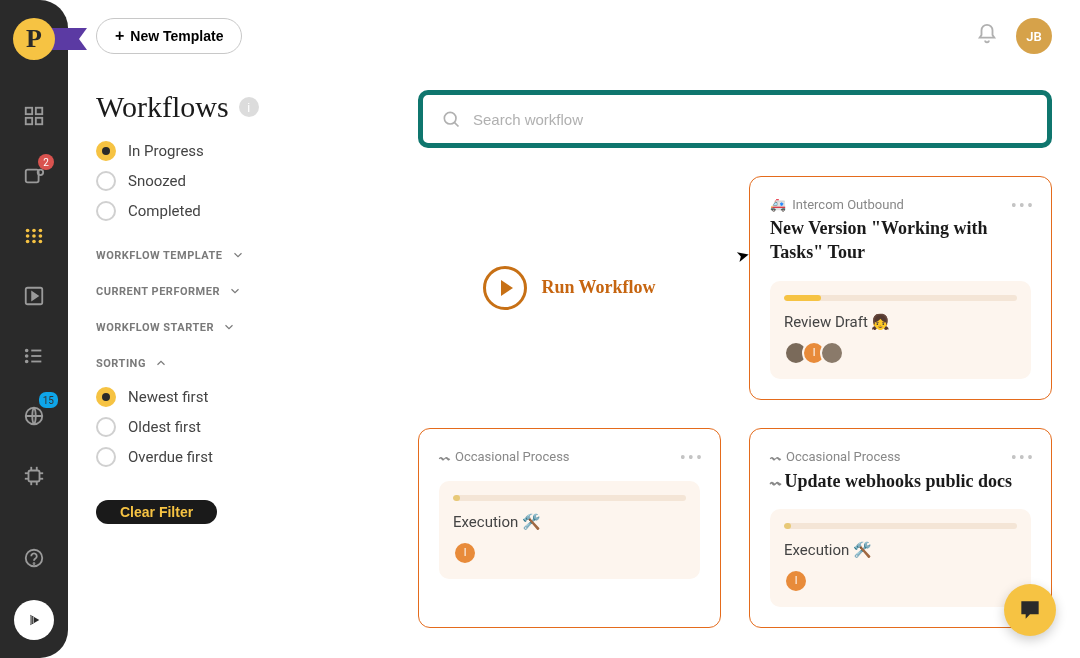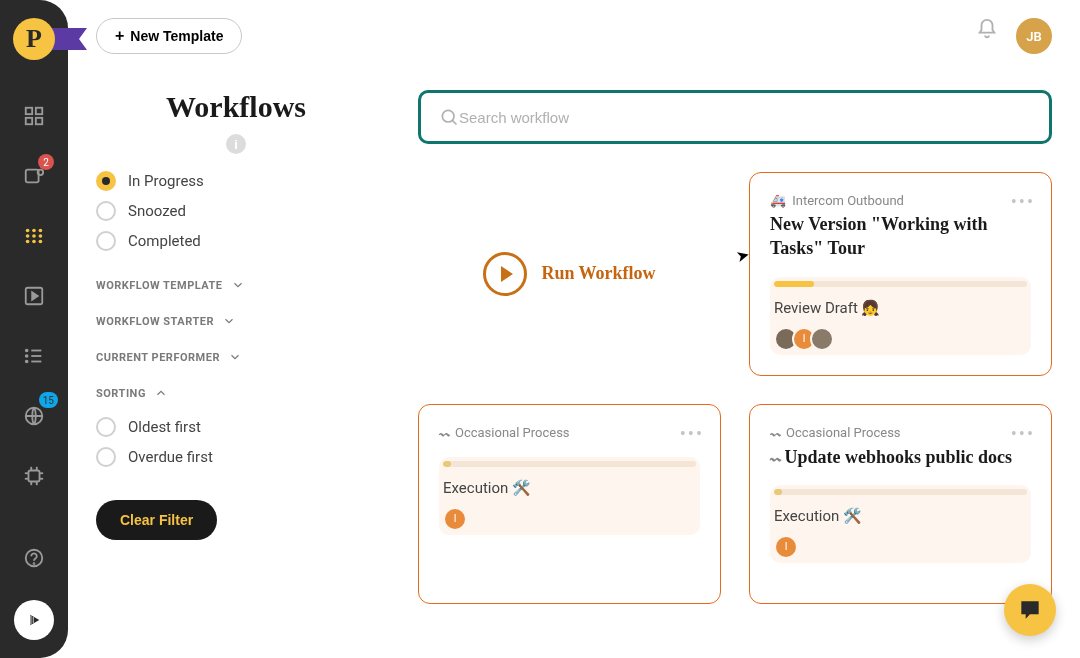--- a/index.html
+++ b/index.html
@@ -71,21 +71,21 @@
       color: white;
       font-size: 10px;
       min-width: 16px; height: 16px;
       border-radius: 8px;
       display: flex; align-items: center; justify-content: center;
       padding: 0 4px;
     }
     .nav-badge.white {
       background: #0ea5e9;
       color: #333;
-      top: -6px; right: -6px;
+      top: -6px; right: -6px; border-radius: 7px;
     }
     .nav-bottom {
       margin-top: auto;
       padding-bottom: 18px;
       display: flex;
       flex-direction: column;
       align-items: center;
     }
     .play-circle {
       width: 40px; height: 40px;
@@ -108,44 +108,44 @@
       border: 1px solid #c8c8c8;
       border-radius: 20px;
       padding: 8px 18px;
       font-size: 14px;
       font-weight: 600;
       cursor: pointer;
       display: flex; align-items: center; gap: 6px;
     }
     .top-right {
       margin-left: auto;
-      display: flex; align-items: flex-start; gap: 18px;
+      display: flex; align-items: center; gap: 18px;
     }
     .bell-icon { color: #b0b0b0; cursor: pointer; }
     .user-avatar {
       width: 36px; height: 36px;
       background: #d6a24a;
       border-radius: 50%;
       display: flex; align-items: center; justify-content: center;
       color: #fff; font-size: 13px; font-weight: 600;
     }
 
     
     .filter-panel {
       position: absolute;
       left: 96px;
       top: 90px;
       width: 280px;
     }
     .page-title {
       font-family: Georgia, "Times New Roman", serif;
       font-size: 30px;
-      font-weight: 700;
+      font-weight: 400;
       color: #1a1a1a;
-      display: flex; align-items: center; gap: 10px; flex-direction: column;
+      display: flex; align-items: center; gap: 10px;
     }
     .info-icon {
       width: 20px; height: 20px;
       border-radius: 50%;
       background: #dcdcdc;
       color: #fff;
       font-size: 13px;
       display: flex; align-items: center; justify-content: center;
       font-family: sans-serif;
     }
@@ -184,39 +184,39 @@
       background: #2a2a2a;
       border-radius: 50%;
     }
     .radio-label { font-size: 15px; color: #444; }
     .clear-filter-btn {
       margin-top: 28px;
       background: #1a1a1a;
       color: #f6c343;
       border: none;
       border-radius: 22px;
-      padding: 12px 24px;
+      padding: 4px 24px;
       font-size: 14px;
       font-weight: 600;
       cursor: pointer;
     }
 
     
     .main-area {
       position: absolute;
       left: 418px;
       top: 90px;
       right: 28px;
     }
     .search-bar {
       width: 100%;
-      border: 3px solid #0f766e;
+      border: 5px solid #0f766e;
       border-radius: 10px;
       padding: 14px 18px;
-      display: flex; align-items: center; 
+      display: flex; align-items: center; gap: 12px;
       color: #b0b0b0;
     }
     .search-input {
       border: none; outline: none;
       font-size: 15px;
       color: #444;
       flex: 1;
       background: transparent;
     }
     .search-input::placeholder { color: #b0b0b0; }
@@ -279,21 +279,21 @@
       top: 18px; right: 16px;
       color: #c4c4c4;
       cursor: pointer;
       font-size: 18px;
       letter-spacing: 2px;
     }
     .card-body {
       margin-top: 16px;
       background: #fdf5ee;
       border-radius: 10px;
-      padding: 4px;
+      padding: 14px;
     }
     .progress-bar {
       width: 100%;
       height: 6px;
       background: #f4e5d6;
       border-radius: 3px;
       overflow: hidden;
       margin-bottom: 12px;
     }
     .progress-fill {
@@ -473,39 +473,45 @@
     </div>
   </div>
 
   <div class="filter-section-header">
     <span>WORKFLOW TEMPLATE</span>
     <svg class="chevron-down" viewBox="0 0 24 24" fill="none" stroke="currentColor" stroke-width="2">
         <polyline points="6 9 12 15 18 9"></polyline>
       </svg>
   </div>
   <div class="filter-section-header">
-    <span>WORKFLOW STARTER</span>
+    <span>CURRENT PERFORMER</span>
     <svg class="chevron-down" viewBox="0 0 24 24" fill="none" stroke="currentColor" stroke-width="2">
         <polyline points="6 9 12 15 18 9"></polyline>
       </svg>
   </div>
   <div class="filter-section-header">
-    <span>CURRENT PERFORMER</span>
+    <span>WORKFLOW STARTER</span>
     <svg class="chevron-down" viewBox="0 0 24 24" fill="none" stroke="currentColor" stroke-width="2">
         <polyline points="6 9 12 15 18 9"></polyline>
       </svg>
   </div>
 
   <div class="filter-section-header">
     <span>SORTING</span>
     <svg class="chevron-up" viewBox="0 0 24 24" fill="none" stroke="currentColor" stroke-width="2">
         <polyline points="6 15 12 9 18 15"></polyline>
       </svg>
   </div>
   <div class="radio-list">
+    <div class="radio-item">
+      <div class="radio-circle selected">
+          <div class="radio-dot"></div>
+        </div>
+      <span class="radio-label">Newest first</span>
+    </div>
     <div class="radio-item">
       <div class="radio-circle"></div>
       <span class="radio-label">Oldest first</span>
     </div>
     <div class="radio-item">
       <div class="radio-circle"></div>
       <span class="radio-label">Overdue first</span>
     </div>
   </div>
 

